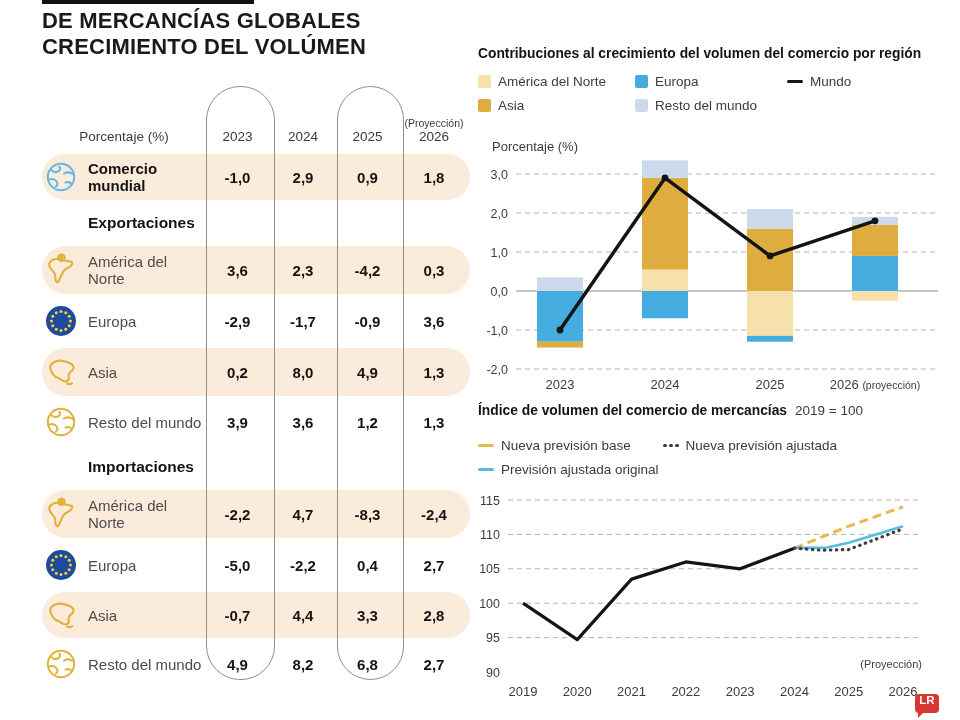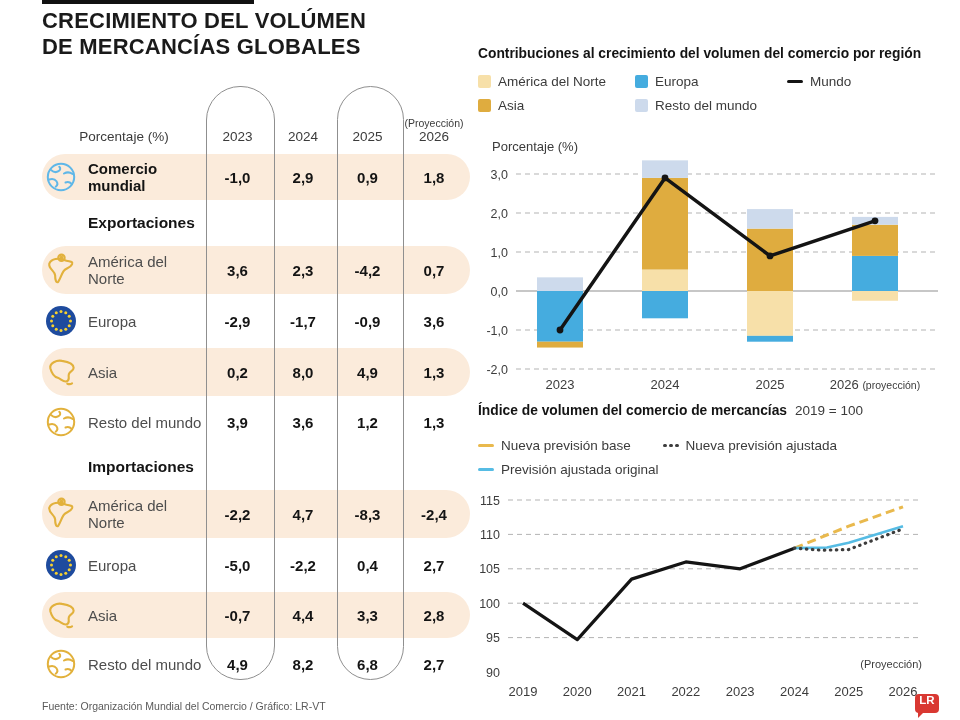--- a/index.html
+++ b/index.html
@@ -51,22 +51,22 @@
   #lr-logo::after{content:'';position:absolute;left:3px;bottom:-5px;border-left:6px solid #D93832;border-bottom:6px solid transparent;}
 </style>
 </head>
 <body>
 
 <div id="stage">
 
   <div id="left-panel">
     <div id="top-rule"></div>
     <div id="main-title">
+      <div>DE MERCANCÍAS GLOBALES</div>
       <div>CRECIMIENTO DEL VOLÚMEN</div>
-      <div>DE MERCANCÍAS GLOBALES</div>
     </div>
 
     <div id="table-wrap">
       <div class="pill" id="pill-2023"></div>
       <div class="pill" id="pill-2025"></div>
 
       <div class="trow hdr">
         <span class="hlabel">Porcentaje (%)</span>
         <span class="hcol c1">
             <span>2023</span>
@@ -106,21 +106,21 @@
           <svg class="micon" width="36" height="36" viewBox="0 0 34 34" fill="none" stroke="#E2B13C" stroke-width="2" stroke-linecap="round" stroke-linejoin="round">
             <path d="M5 11 C7 6 14 5.5 19 7.5 C25 9.5 27.5 8.5 26.5 11.5 C24.5 15.5 20.5 15 18.5 18 C16.5 21 15.5 25 13.5 28 C11.5 30 10.5 26 10.5 22 C10.5 18 4 16 5 11 Z"></path>
             <circle cx="16.5" cy="5.5" r="3"></circle>
             <circle cx="16.5" cy="5.5" r="0.9" fill="#E2B13C"></circle>
           </svg>
         </span>
         <span class="rlabel">América del Norte</span>
         <span class="val c1">3,6</span>
         <span class="val c2">2,3</span>
         <span class="val c3">-4,2</span>
-        <span class="val c4">0,7</span>
+        <span class="val c4">0,3</span>
       </div>
 
       <div class="trow" style="height:50px">
         <span class="icon-cell">
           <svg class="micon" width="34" height="34" viewBox="0 0 34 34">
             <circle cx="17" cy="17" r="15" fill="#1E4B9E"></circle>
             <g fill="#F8D12E">
               <circle cx="17" cy="7.5" r="1.5"></circle>
                 <circle cx="21.75" cy="8.77" r="1.5"></circle>
                 <circle cx="25.23" cy="12.25" r="1.5"></circle>
@@ -239,21 +239,20 @@
           </svg>
         </span>
         <span class="rlabel">Resto del mundo</span>
         <span class="val c1">4,9</span>
         <span class="val c2">8,2</span>
         <span class="val c3">6,8</span>
         <span class="val c4">2,7</span>
       </div>
     </div>
 
-    <div id="source-line">Fuente: Organización Mundial del Comercio / Gráfico: LR-VT</div>
   </div>
 
   <div class="chart-title" style="left:478px;top:46px;">Contribuciones al crecimiento del volumen del comercio por región</div>
 
   <div class="legend" style="left:478px;top:74px;width:474px;">
     <span class="leg-item">
       <span class="swatch" style="background: rgb(247, 224, 169);"></span>
       <span>América del Norte</span>
     </span>
     <span class="leg-item">

